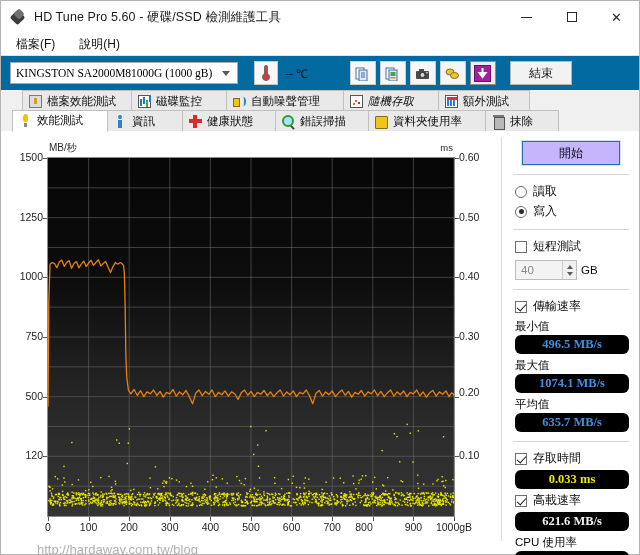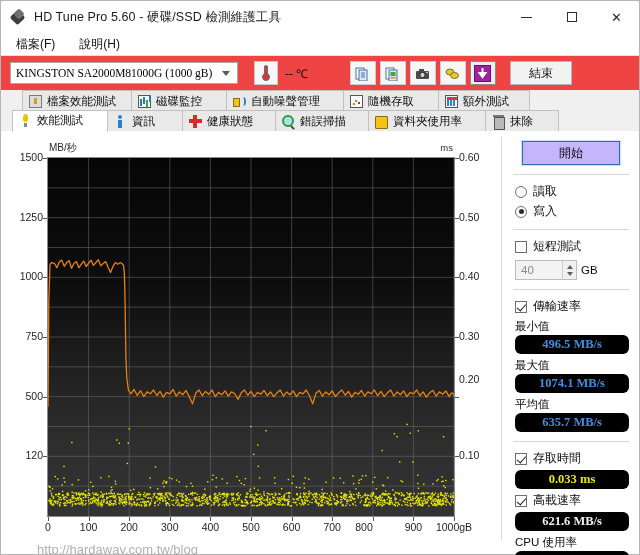--- a/index.html
+++ b/index.html
@@ -70,21 +70,21 @@
   .menu-item {
     font-size: 12px; color: #111;
     padding: 2px 9px; margin-left: 6px;
     white-space: nowrap;
   }
 
   
   .toolbar {
     position: absolute; left: 0; top: 55px;
     width: 638px; height: 34px;
-    background: #ef4444;
+    background: #0369a1;
     display: flex; align-items: center;
   }
   .drive-select {
     margin-left: 9px;
     width: 228px; height: 22px;
     background: #ffffff;
     border: 1px solid #a9a9a9;
     display: flex; align-items: center;
     font-size: 11.5px; color: #000;
     padding-left: 5px;
@@ -416,21 +416,21 @@
         <span>檔案效能測試</span>
       </div>
       <div class="tab" style="width:96px;">
         <span class="ic ic-monitor"></span>
         <span>磁碟監控</span>
       </div>
       <div class="tab" style="width:118px;">
         <span class="ic ic-noise"></span>
         <span>自動噪聲管理</span>
       </div>
-      <div class="tab" style="width:96px;">
+      <div class="tab" style="width:96px;font-style:italic;">
         <span class="ic ic-random"></span>
         <span>隨機存取</span>
       </div>
       <div class="tab" style="width:92px;">
         <span class="ic ic-extra"></span>
         <span>額外測試</span>
       </div>
     </div>
     <div class="tabrow row2">
       <div class="tab" style="width:10px;border:none;background:transparent;"></div>
@@ -2007,21 +2007,21 @@
           <div class="ytick-l" style="top: 131.333px;">1000</div>
           <div class="tickmark" style="left: 34px; top: 138.333px; width: 4px; height: 1px;"></div>
           <div class="ytick-l" style="top: 71.6667px;">1250</div>
           <div class="tickmark" style="left: 34px; top: 78.6667px; width: 4px; height: 1px;"></div>
           <div class="ytick-l" style="top: 12px;">1500</div>
           <div class="tickmark" style="left: 34px; top: 19px; width: 4px; height: 1px;"></div>
         </div>
       <div id="ytr">
           <div class="ytick-r" style="top: 310.333px;">0.10</div>
           <div class="tickmark" style="left: 446px; top: 317.333px; width: 4px; height: 1px;"></div>
-          <div class="ytick-r" style="top: 234px;">0.20</div>
+          <div class="ytick-r" style="top: 247px;">0.20</div>
           <div class="tickmark" style="left: 446px; top: 257.667px; width: 4px; height: 1px;"></div>
           <div class="ytick-r" style="top: 191px;">0.30</div>
           <div class="tickmark" style="left: 446px; top: 198px; width: 4px; height: 1px;"></div>
           <div class="ytick-r" style="top: 131.333px;">0.40</div>
           <div class="tickmark" style="left: 446px; top: 138.333px; width: 4px; height: 1px;"></div>
           <div class="ytick-r" style="top: 71.6667px;">0.50</div>
           <div class="tickmark" style="left: 446px; top: 78.6667px; width: 4px; height: 1px;"></div>
           <div class="ytick-r" style="top: 12px;">0.60</div>
           <div class="tickmark" style="left: 446px; top: 19px; width: 4px; height: 1px;"></div>
         </div>

